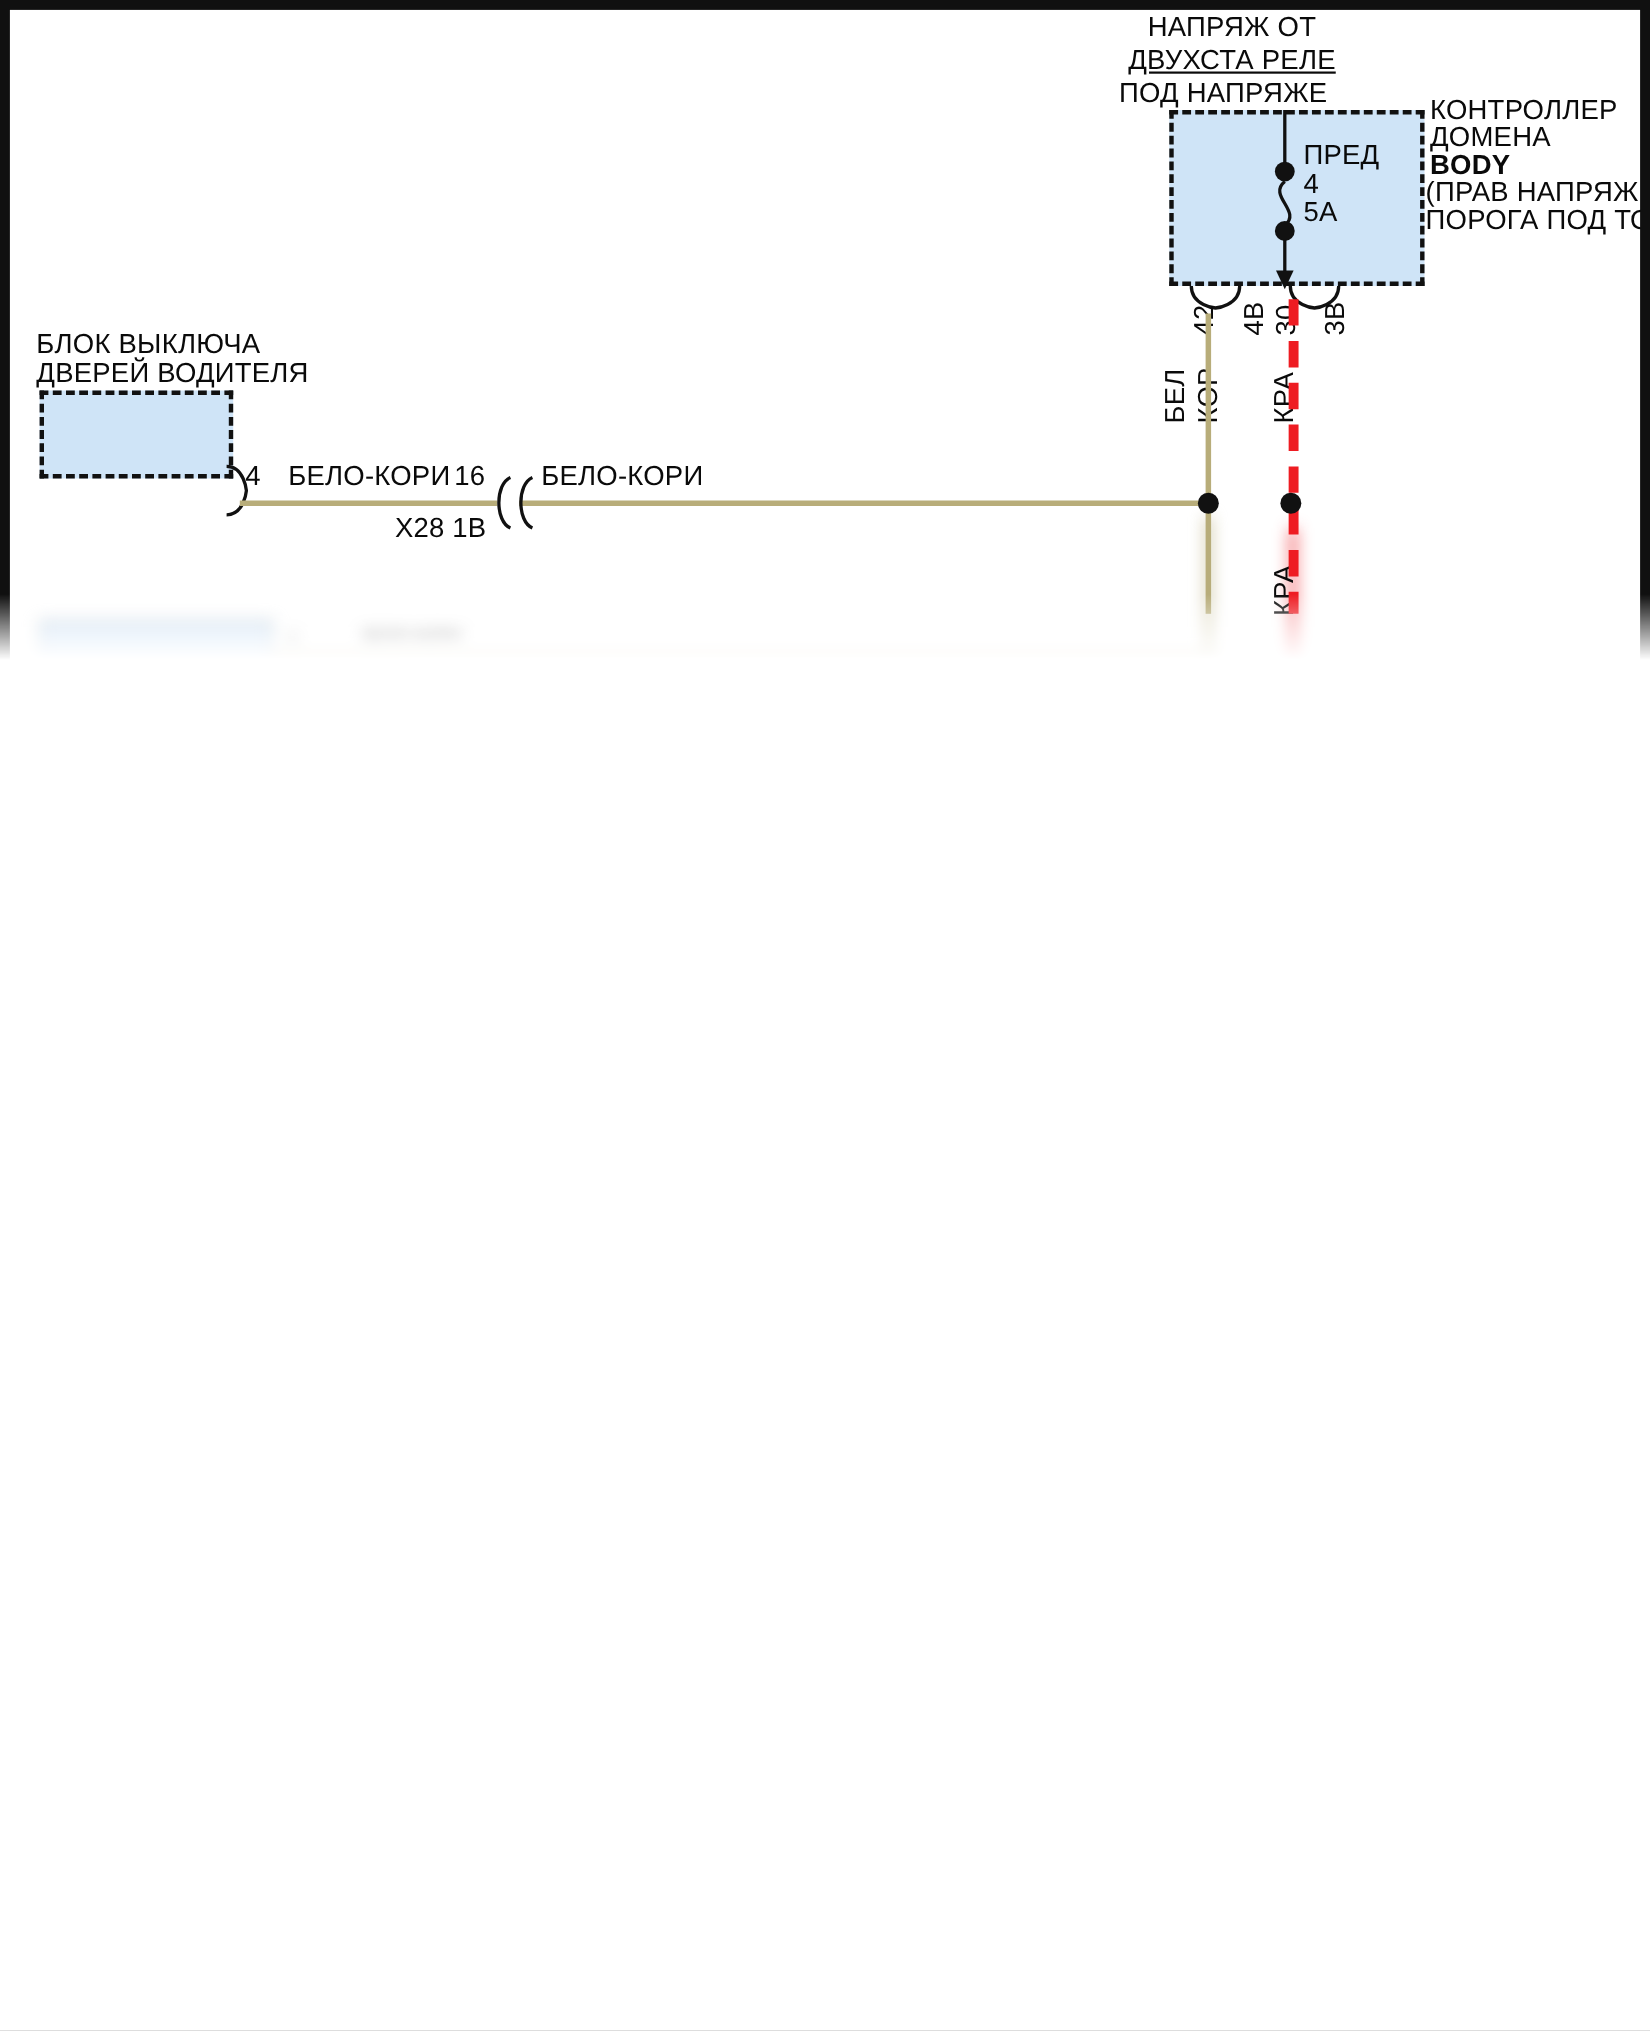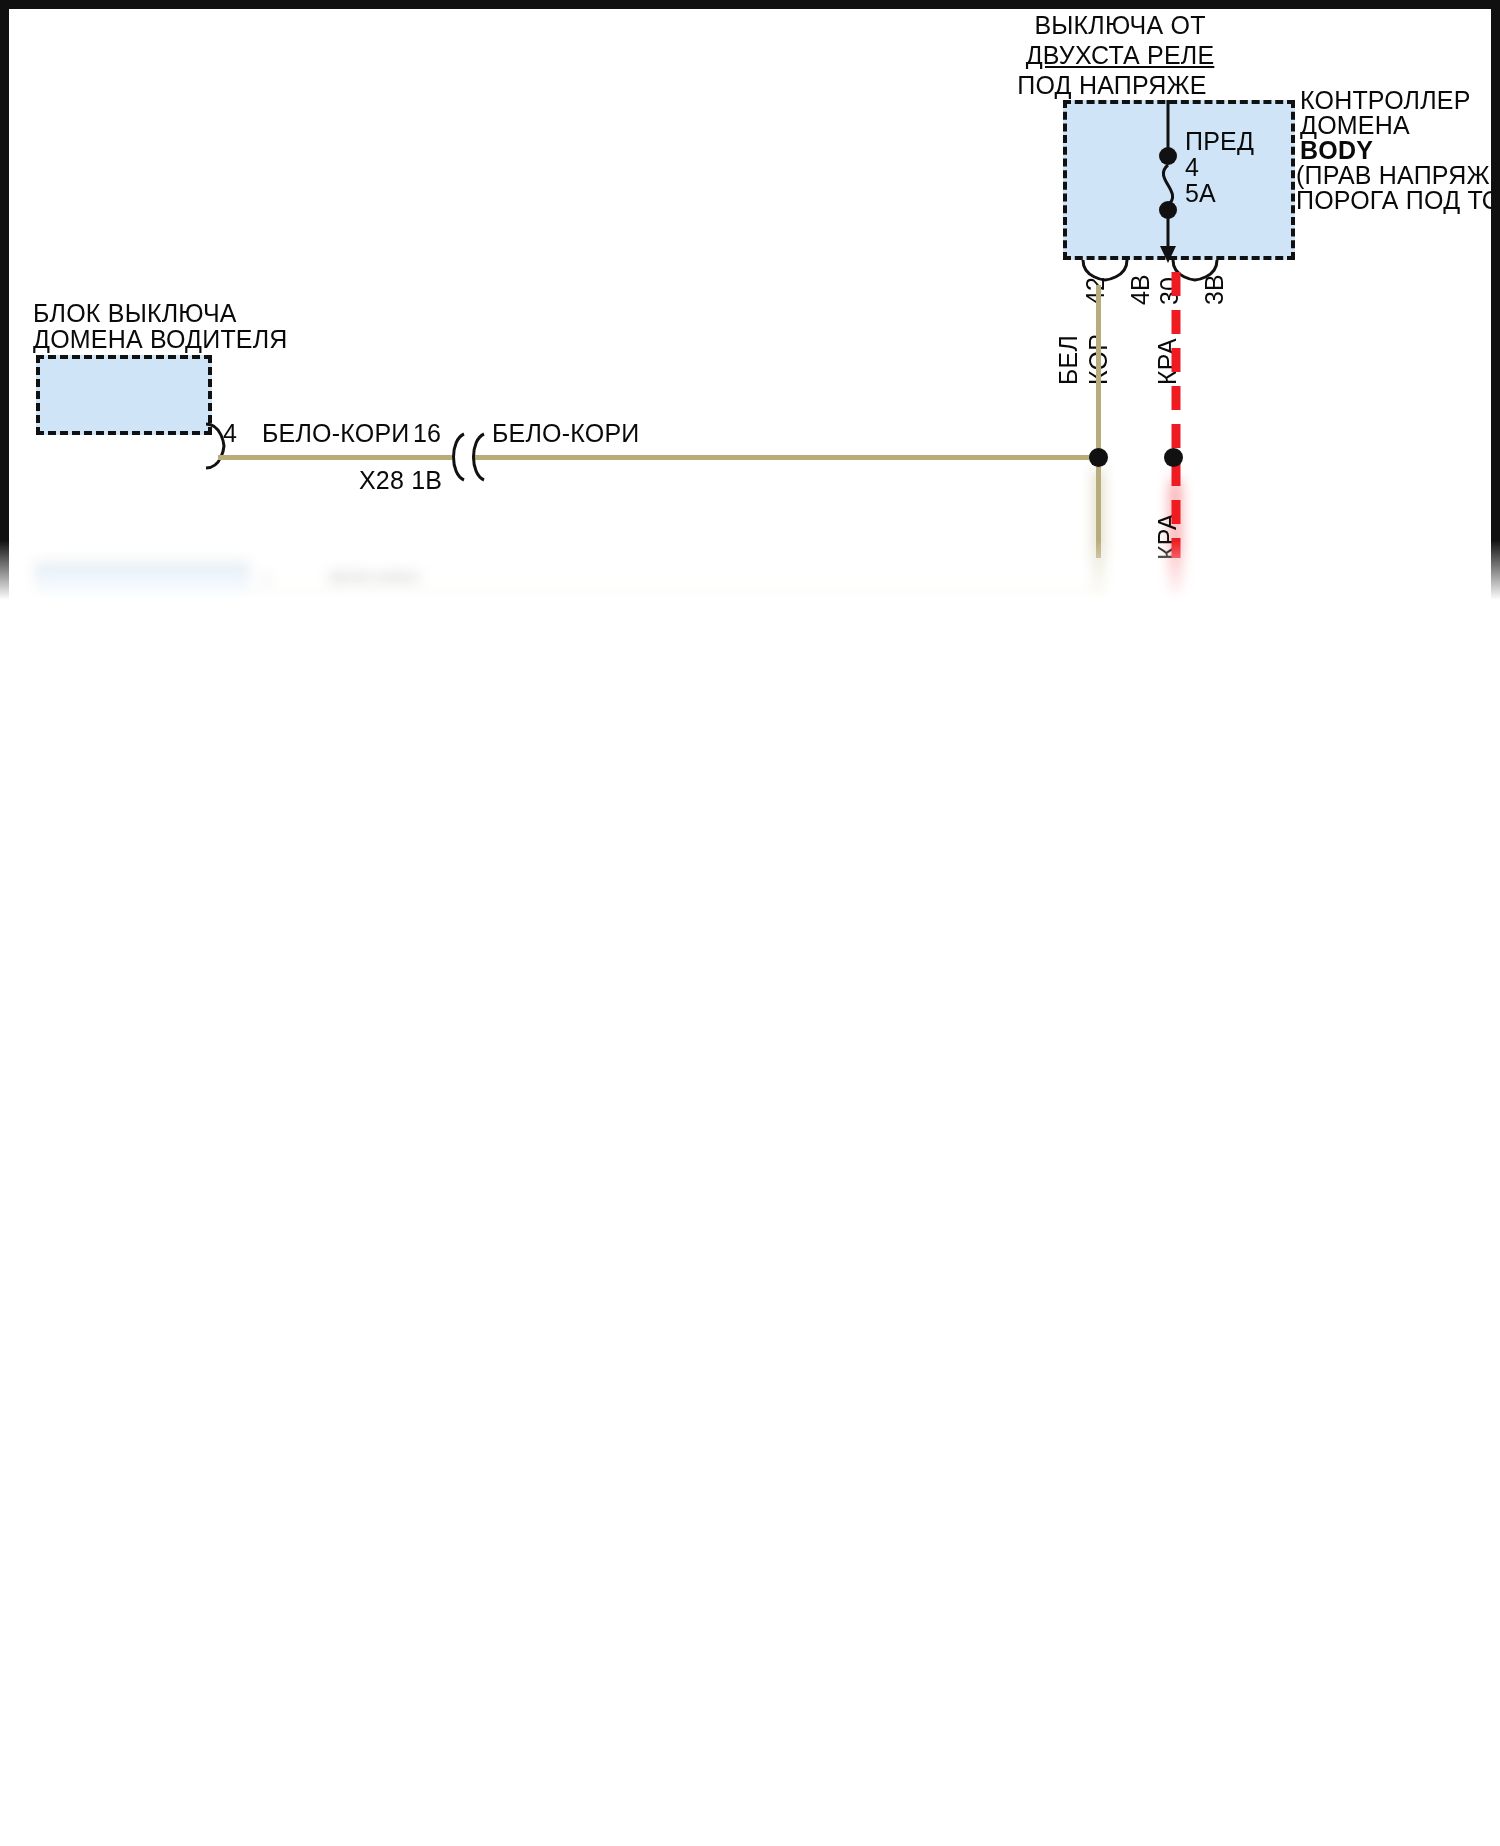--- a/index.html
+++ b/index.html
@@ -165,21 +165,21 @@
 
     <div class="wire-red" style="left:1172px;top:480px;width:7px;height:160px;opacity:.72;"></div>
 
     <div class="wire" style="left:1096px;top:470px;width:5px;height:128px;"></div>
 
     <div class="watermark" style="left:18px;top:1798px;">DIAGNOSTDATA.RU</div>
   </div>
 
   <div class="sharp">
 
-    <div class="lbl" style="left:1120px;top:10px;text-align:center;transform:translateX(-50%);">ВЫКЛЮЧА ОТ</div>
+    <div class="lbl" style="left:1120px;top:10px;text-align:center;transform:translateX(-50%);">НАПРЯЖ ОТ</div>
     <div class="lbl" style="left:1120px;top:40px;text-align:center;transform:translateX(-50%);text-decoration:underline;">ДВУХСТА РЕЛЕ</div>
     <div class="lbl" style="left:1112px;top:70px;text-align:center;transform:translateX(-50%);">ПОД НАПРЯЖЕ</div>
 
     <div class="box box-dashed" style="left:1063px;top:100px;width:232px;height:160px;"></div>
 
     <svg style="left:1140px;top:100px;width:80px;height:170px;" viewBox="0 0 80 170">
       <line x1="28" y1="0" x2="28" y2="52" stroke="#111" stroke-width="3"></line>
       <circle cx="28" cy="56" r="9" fill="#111"></circle>
       <path d="M28 65 C 12 78, 44 92, 28 105" stroke="#111" stroke-width="3" fill="none"></path>
       <circle cx="28" cy="110" r="9" fill="#111"></circle>
@@ -212,21 +212,21 @@
     <div class="lbl rot" style="left:1152px;top:385px;">КРА</div>
     <div class="lbl rot" style="left:1152px;top:560px;">КРА</div>
 
     <div class="wire" style="left:1096px;top:285px;width:5px;height:273px;"></div>
 
     <svg style="left:1168px;top:272px;width:16px;height:286px;" viewBox="0 0 16 286">
       <line x1="8" y1="0" x2="8" y2="286" stroke="#ee1c22" stroke-width="9" stroke-dasharray="24 14"></line>
     </svg>
 
     <div class="lbl" style="left:33px;top:298px;">БЛОК ВЫКЛЮЧА</div>
-    <div class="lbl" style="left:33px;top:324px;">ДОМЕНА ВОДИТЕЛЯ</div>
+    <div class="lbl" style="left:33px;top:324px;">ДВЕРЕЙ ВОДИТЕЛЯ</div>
     <div class="box box-dashed" style="left:36px;top:355px;width:176px;height:80px;"></div>
 
     <svg style="left:202px;top:420px;width:28px;height:56px;" viewBox="0 0 28 56">
       <path d="M4 4 C 20 4, 22 26, 22 26 C 22 26, 20 48, 4 48" stroke="#111" stroke-width="3" fill="none"></path>
     </svg>
 
     <div class="lbl" style="left:223px;top:418px;">4</div>
     <div class="lbl" style="left:262px;top:418px;">БЕЛО-КОРИ</div>
     <div class="lbl" style="left:413px;top:418px;">16</div>
     <div class="lbl" style="left:359px;top:465px;">X28 1В</div>

